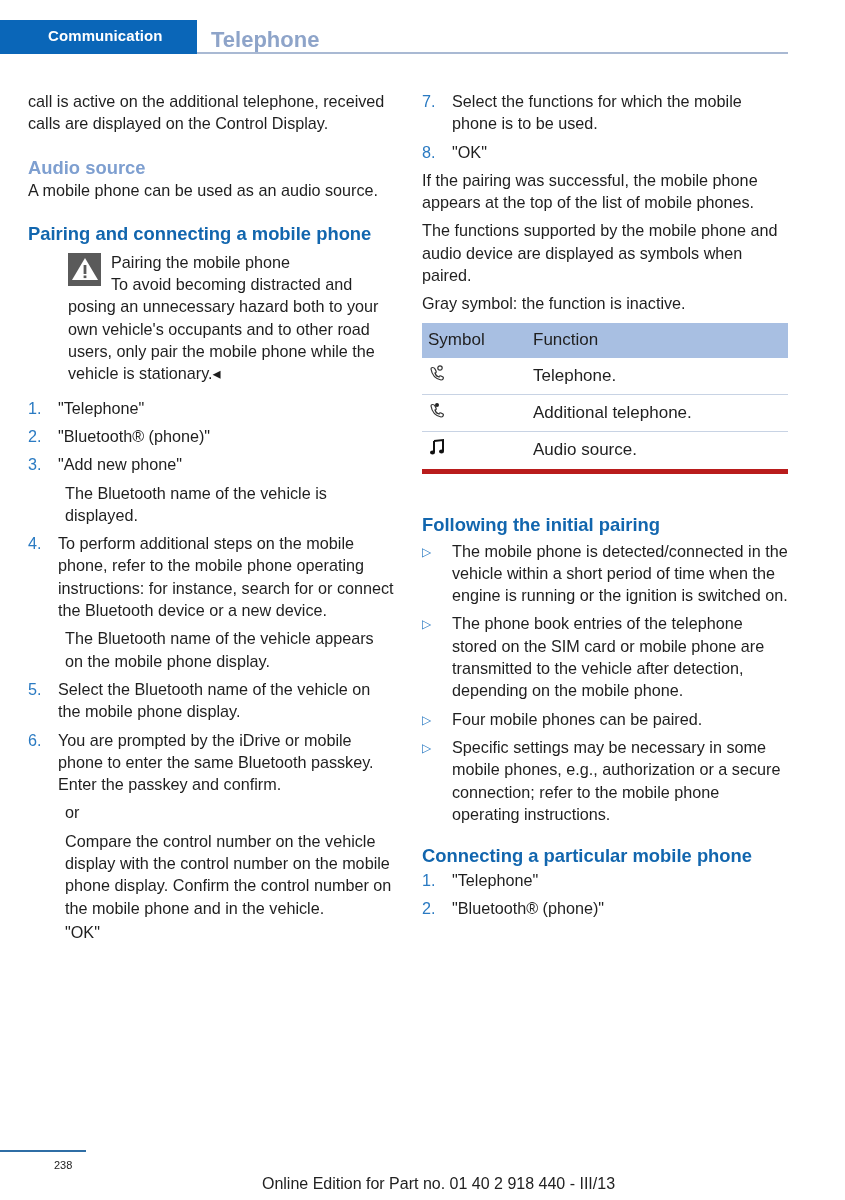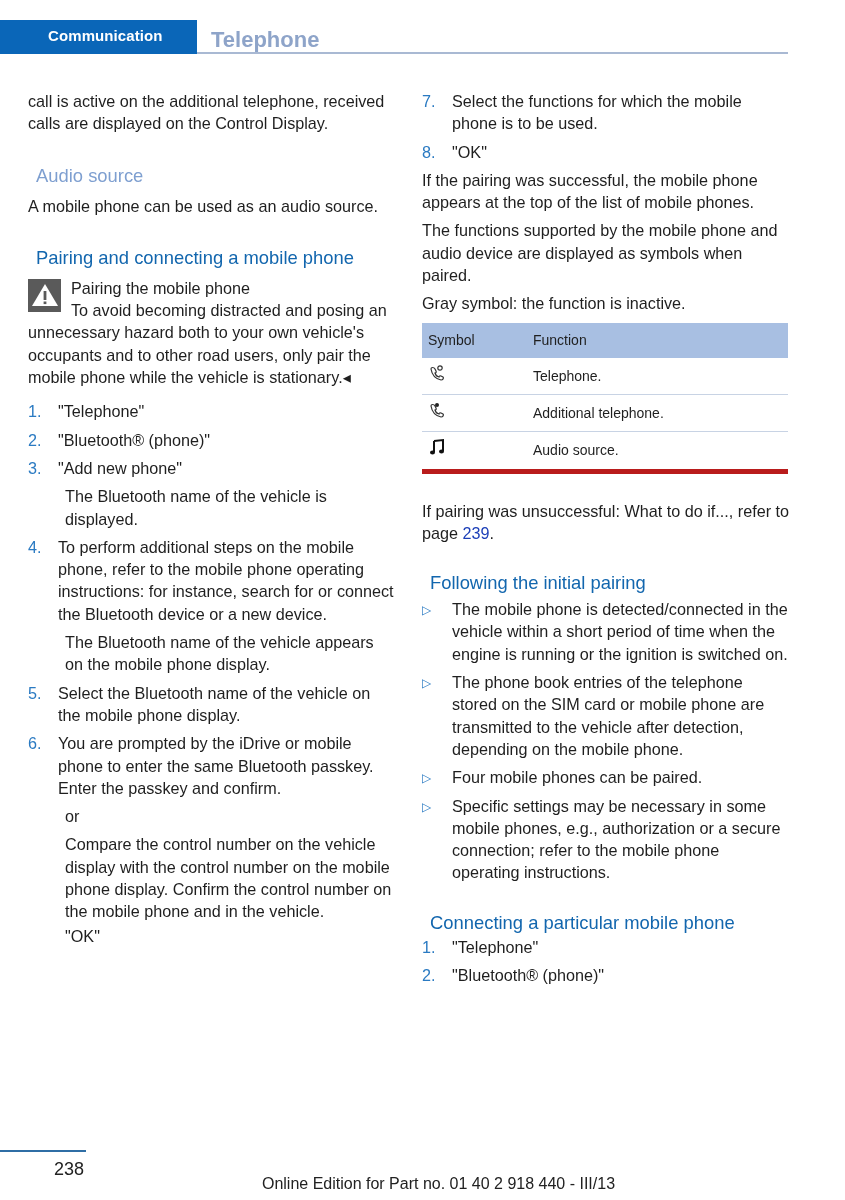--- a/index.html
+++ b/index.html
@@ -21,49 +21,49 @@
     }
     .hdr-rule {
       position: absolute; left: 197px; top: 52px; width: 591px; height: 2px;
       background: #a9b9d3;
     }
     .col { position: absolute; top: 90px; width: 368px; font-size: 16.2px; line-height: 22.3px; }
     .col.left { left: 28px; }
     .col.right { left: 422px; }
     p { margin: 0 0 6px 0; }
     h2 {
-      margin: 8px; font-size: 18.4px; line-height: 22px; font-weight: normal; color: #1266ae;
+      margin: 0; font-size: 18.4px; line-height: 22px; font-weight: bold; color: #1266ae;
     }
     h2.light { color: #7e9fd0; }
     .numlist { margin: 0; padding: 0; list-style: none; }
     .numlist li { position: relative; padding-left: 30px; margin-bottom: 6px; }
     .numlist li .num { position: absolute; left: 0; top: 0; color: #2a7ac2; }
     .numlist li .sub { margin-top: 6px; margin-left: 7px; }
     .bullets { margin: 0; padding: 0; list-style: none; }
     .bullets li { position: relative; padding-left: 30px; margin-bottom: 6px; }
     .bullets li .tri { position: absolute; left: 0; top: 1px; color: #2a7ac2; font-size: 12px; }
-    .warn { position: relative; }
+    .warn { position: relative; margin-left: 40px; }
     .warn-icon {
       float: left; width: 33px; height: 33px; background: #5a5a5a; margin: 2px 10px 2px 0;
       display: flex; align-items: center; justify-content: center;
     }
     .link { color: #1c3fb8; }
     table.sym {
-      width: 366px; border-collapse: collapse; margin: 8px 0 26px 0; font-size: 14px;
+      width: 366px; border-collapse: collapse; margin: 8px 0 26px 0; font-size: 17px;
     }
     table.sym th {
       background: #a8bfe2; text-align: left; font-weight: normal; padding: 6px 6px; height: 23px;
     }
     table.sym td { padding: 6px 6px; height: 22px; border-bottom: 1px solid #c8d3e4; }
     table.sym tr.last td { border-bottom: 5px solid #b91c1c; }
     table.sym td.icon-cell { width: 93px; }
     .footer-rule {
       position: absolute; left: 0; top: 1150px; width: 86px; height: 2px; background: #2f6ea5;
     }
-    .page-num { position: absolute; left: 54px; top: 1159px; font-size: 18px; color: #222; }
+    .page-num { position: absolute; left: 54px; top: 1159px; font-size: 11px; color: #222; }
     .edition {
       position: absolute; left: 16px; width: 845px; top: 1175px; text-align: center;
       font-size: 16px; color: #222;
     }
   </style>
 </head>
 <body>
 
 <div class="hdr-blue"></div>
 <div class="hdr-section">Communication</div>
@@ -153,21 +153,20 @@
               <ellipse cx="4.5" cy="14.5" rx="2.5" ry="2" fill="#111"></ellipse>
               <ellipse cx="13.5" cy="13.5" rx="2.5" ry="2" fill="#111"></ellipse>
             </svg>
           </span>
         </td>
         <td>Audio source.</td>
       </tr>
     </tbody>
   </table>
 
-  <p><span>If pairing was unsuccessful: What to do if..., refer to page </span><a class="link">239</a><span>.</span></p>
   <div style="height:14px"></div>
   <h2 style="margin-bottom:4px">Following the initial pairing</h2>
   <ul class="bullets">
     <li><span class="tri">▷</span><span>The mobile phone is detected/connected in the vehicle within a short period of time when the engine is running or the ignition is switched on.</span></li>
     <li><span class="tri">▷</span><span>The phone book entries of the telephone stored on the SIM card or mobile phone are transmitted to the vehicle after detection, depending on the mobile phone.</span></li>
     <li><span class="tri">▷</span><span>Four mobile phones can be paired.</span></li>
     <li><span class="tri">▷</span><span>Specific settings may be necessary in some mobile phones, e.g., authorization or a secure connection; refer to the mobile phone operating instructions.</span></li>
   </ul>
   <div style="height:14px"></div>
   <h2 style="margin-bottom:2px">Connecting a particular mobile phone</h2>

